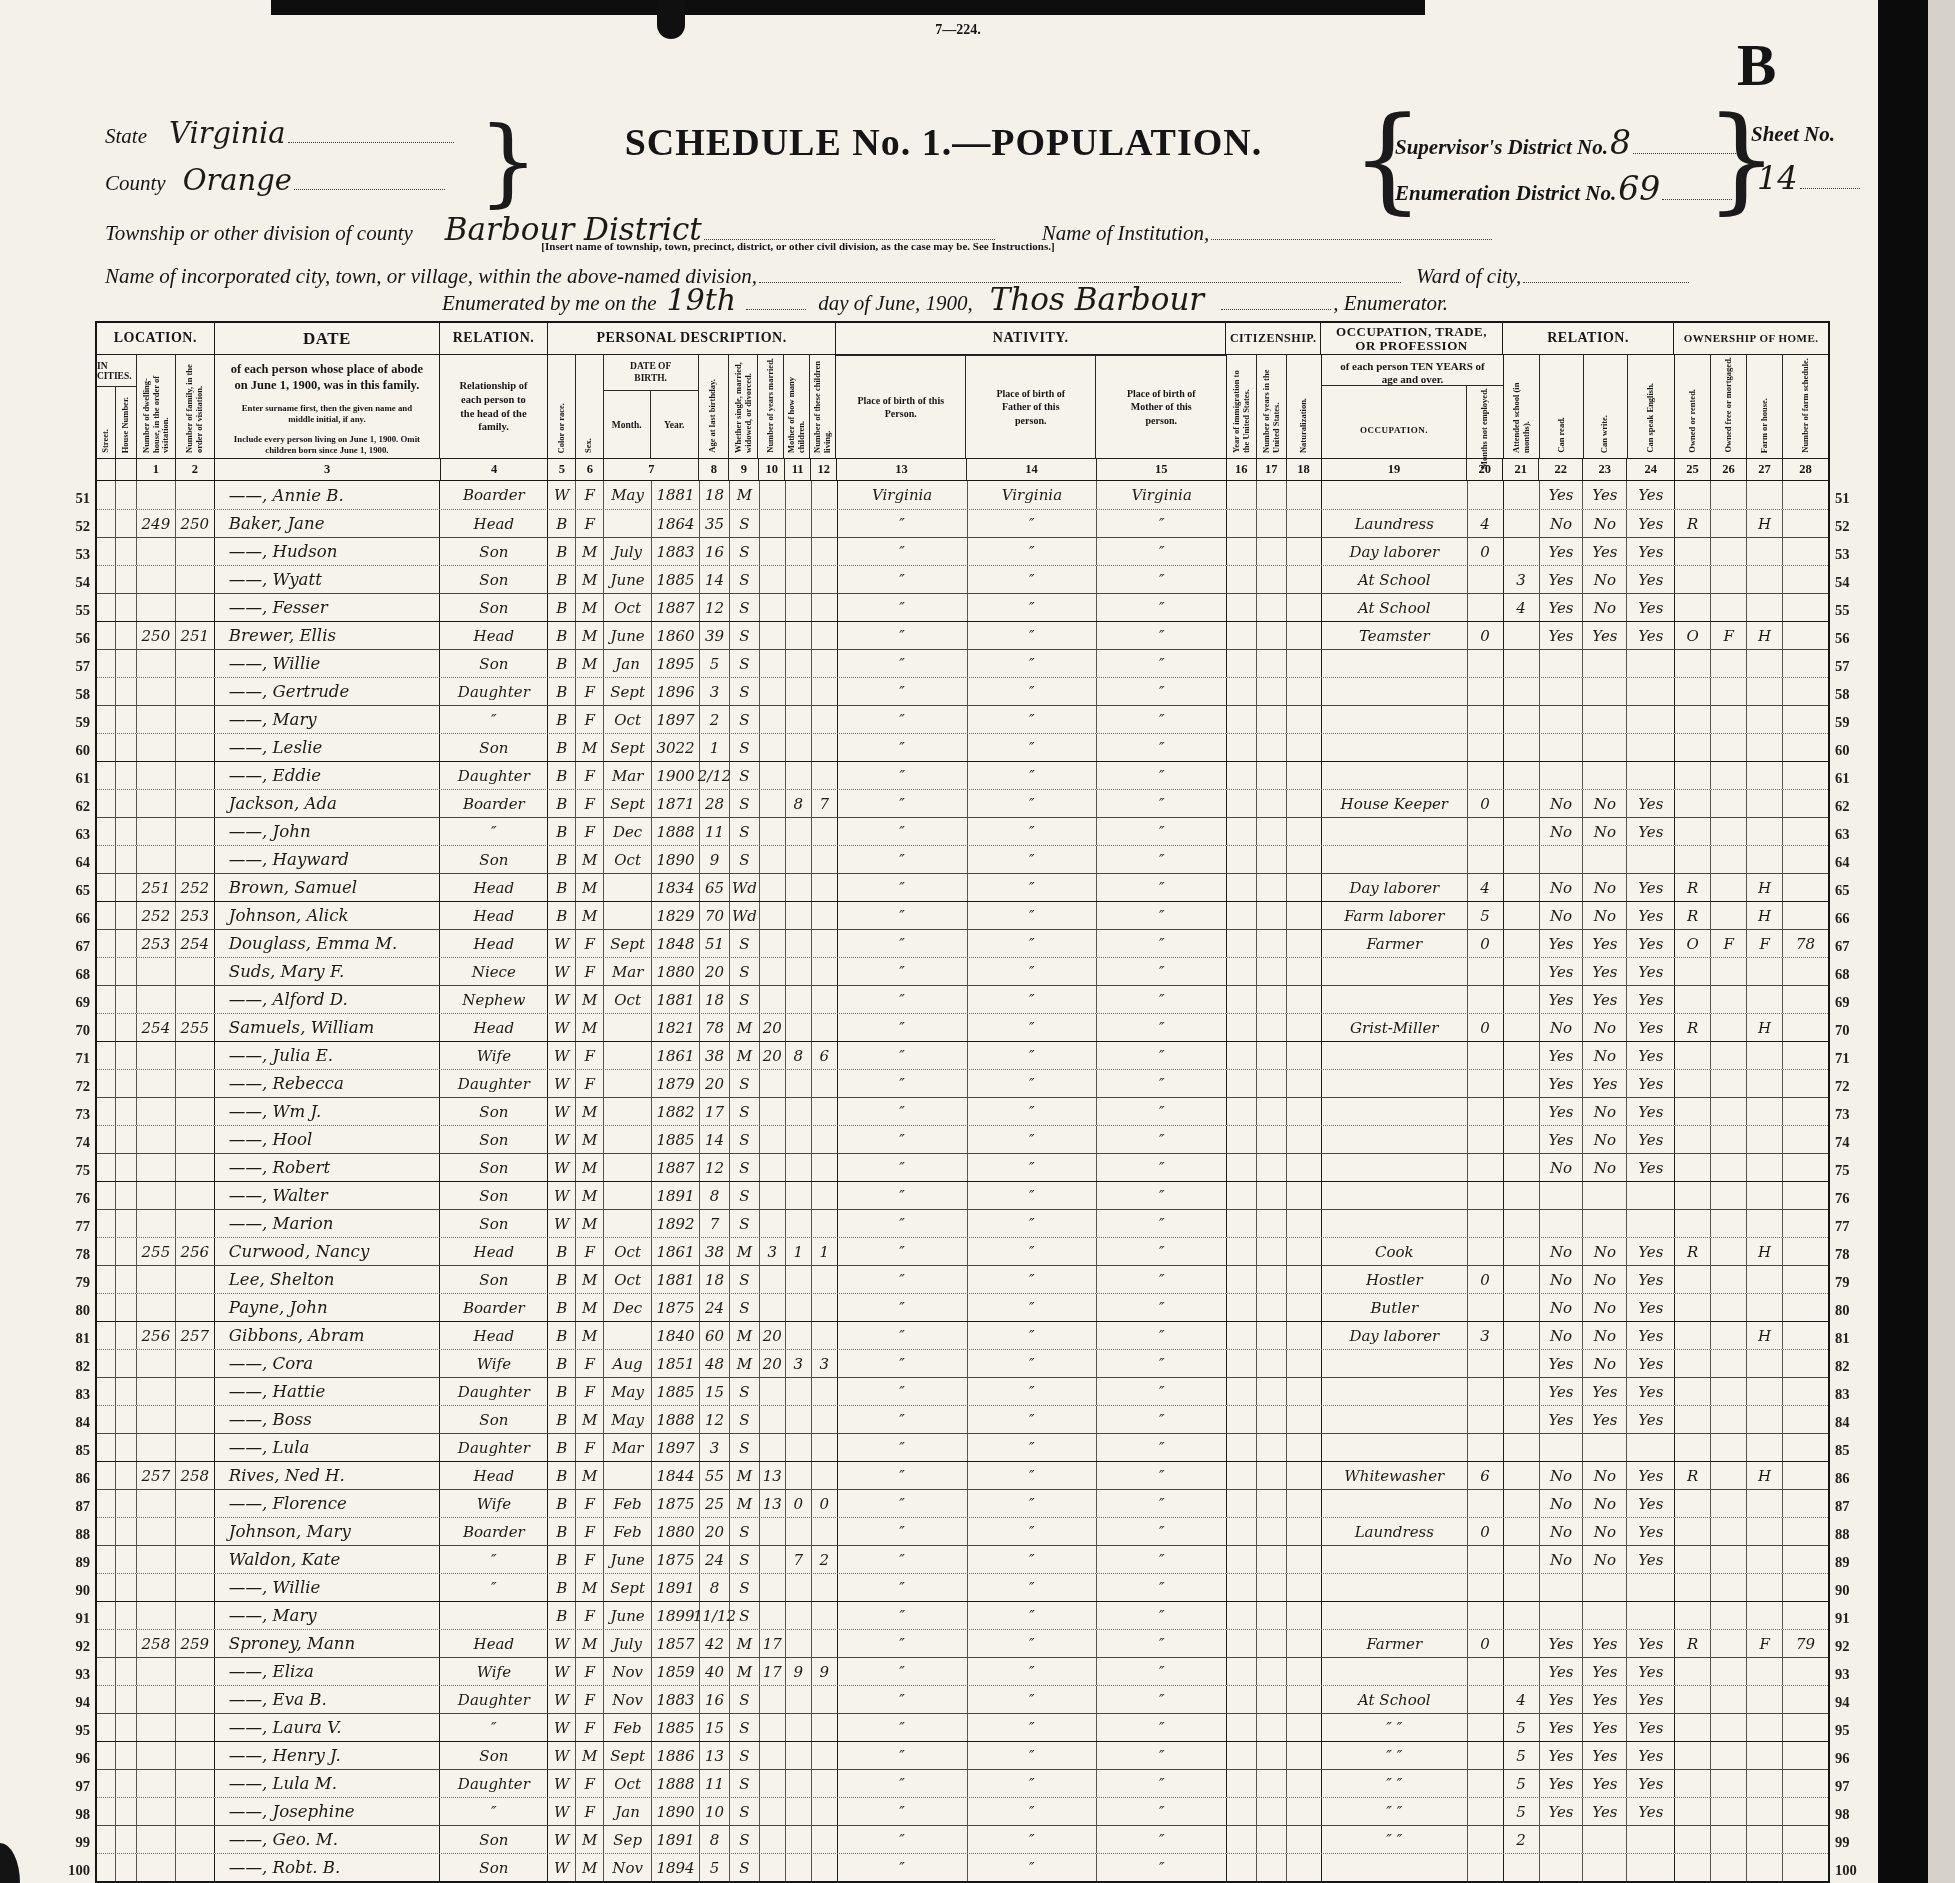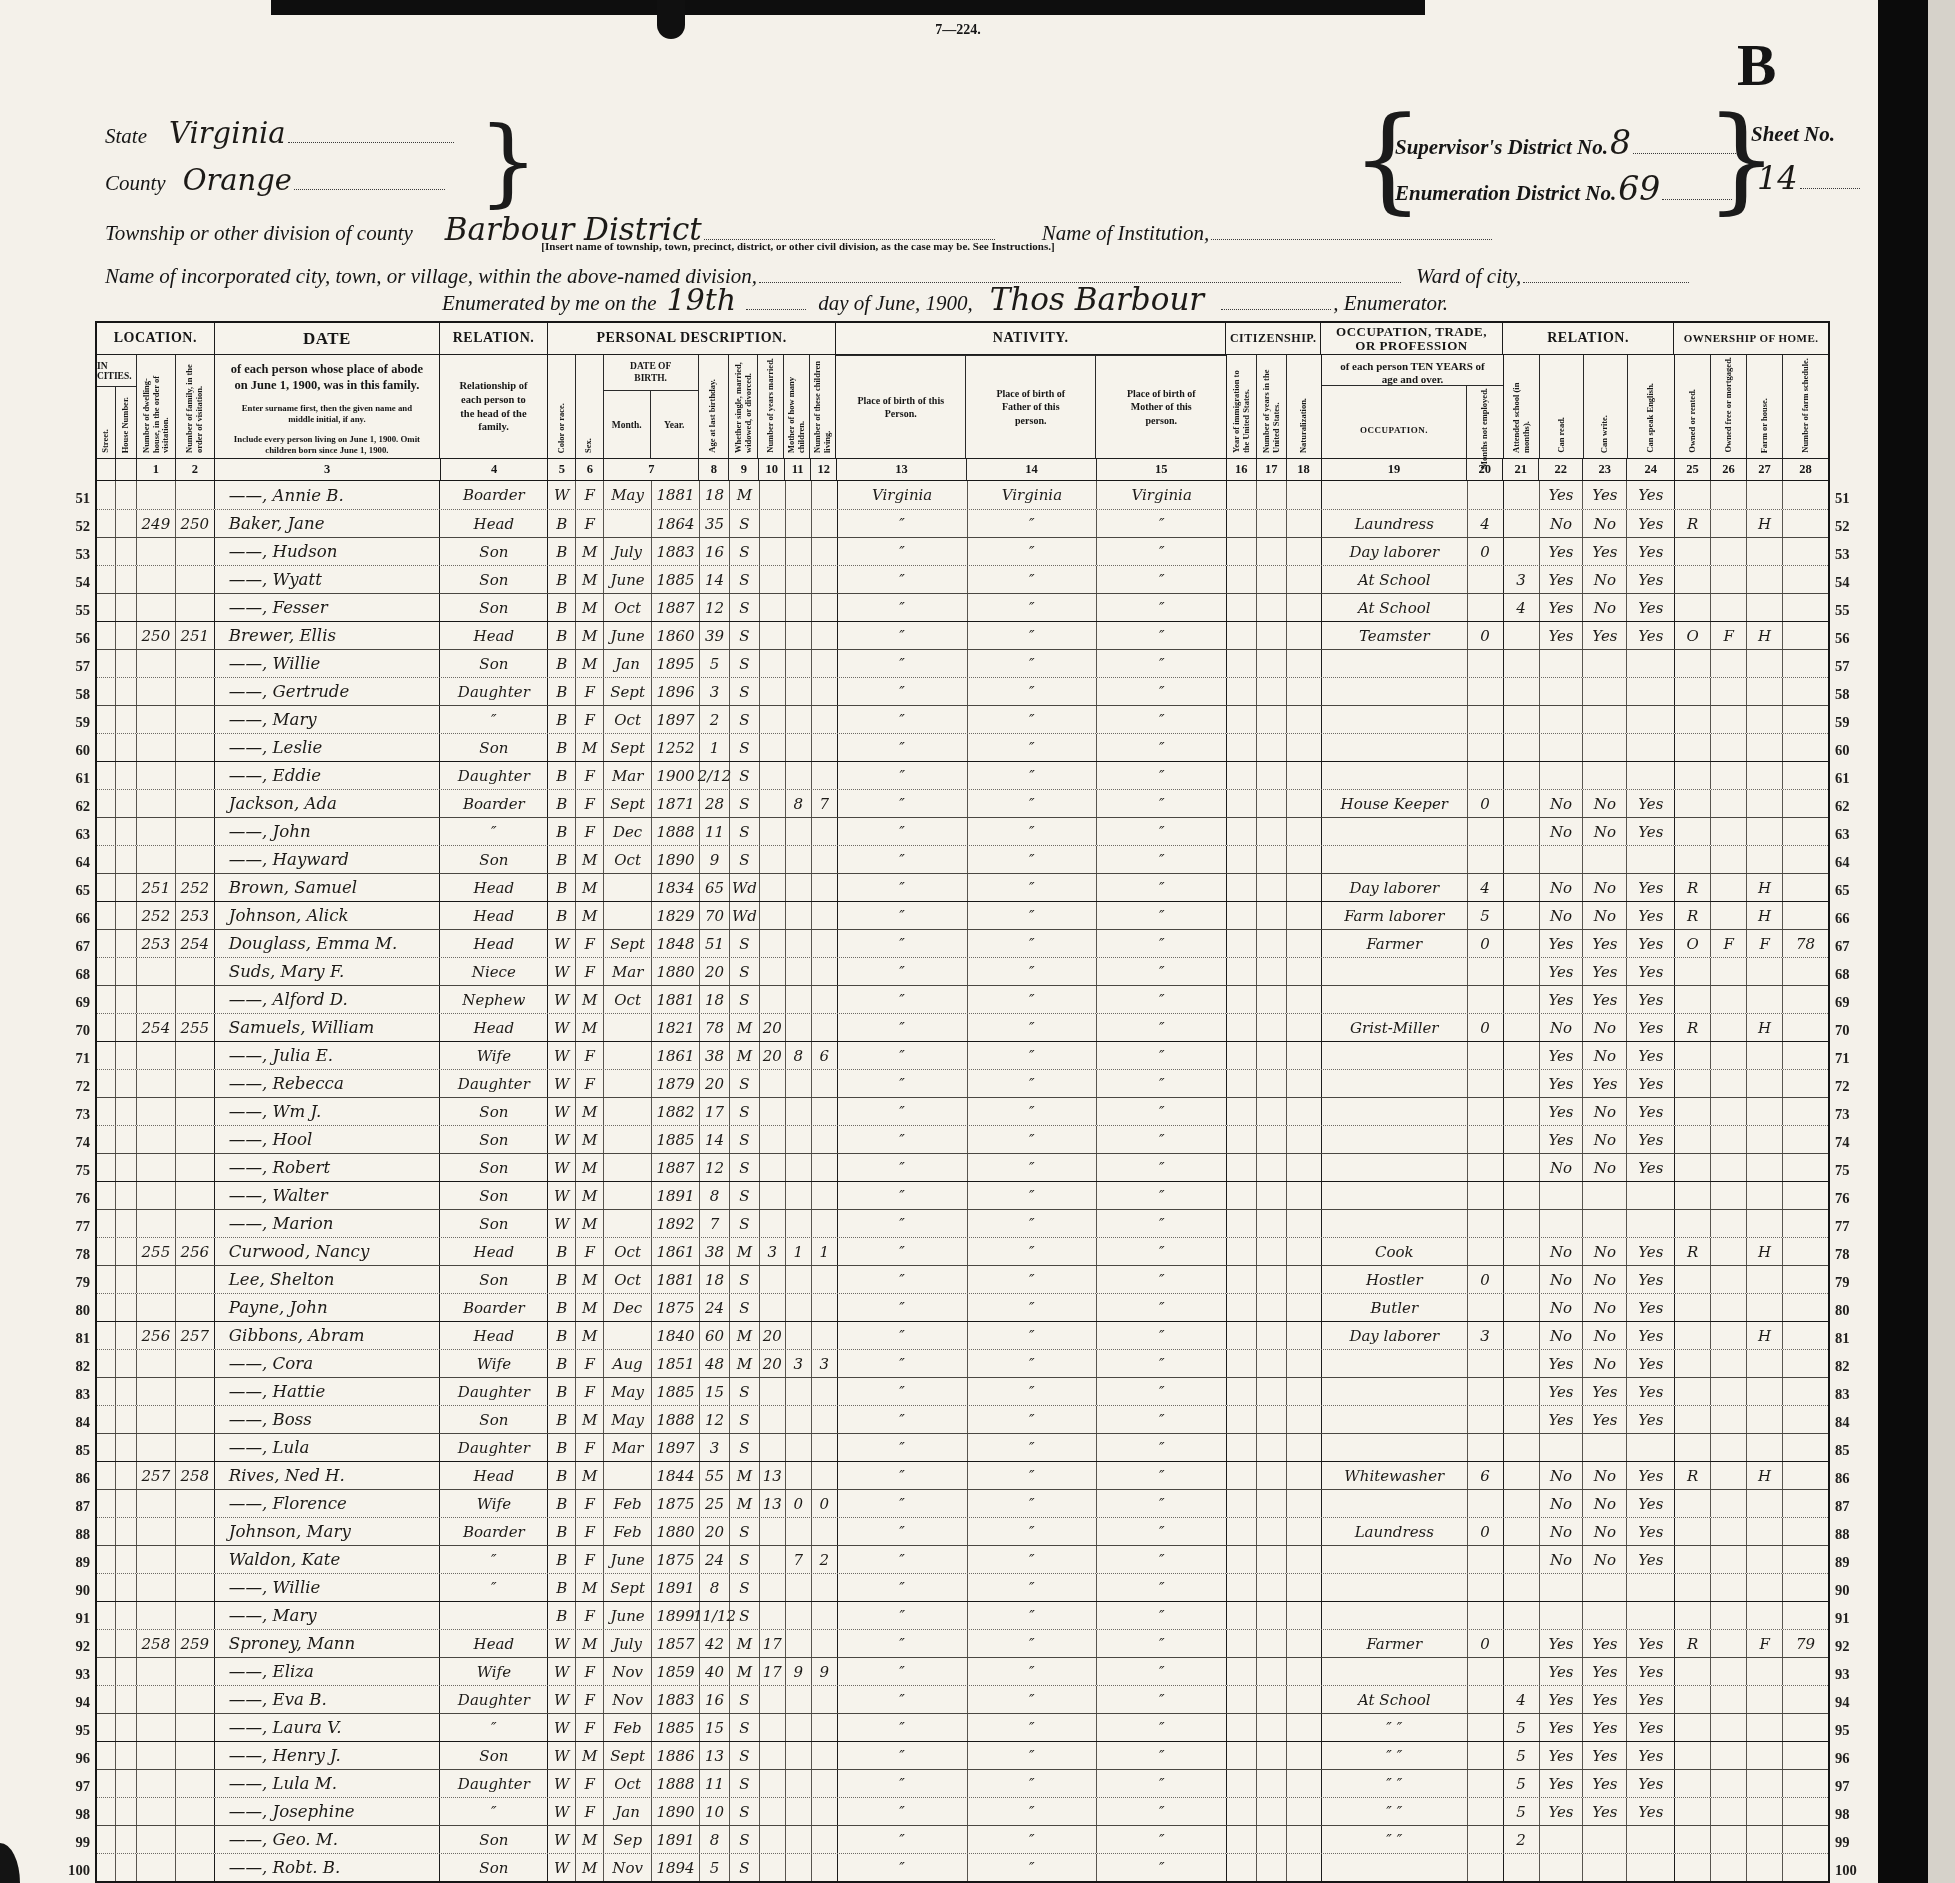--- a/index.html
+++ b/index.html
@@ -71,20 +71,21 @@
   #gutter-left { left:65px; text-align:right; }
   #gutter-right { left:1835px; text-align:left; }
 </style>
 </head>
 <body>
 
 <div class="paper">
 
   <div class="abs printed b ctr" style="left:898px;top:22px;width:120px;font-size:14px;">7—224.</div>
   <div class="abs printed b" style="left:1737px;top:31px;font-size:59px;">B</div>
+  <div class="abs printed b ctr" style="left:552px;top:120px;width:783px;font-size:38px;letter-spacing:1px;">SCHEDULE No. 1.—POPULATION.</div>
 
   <div class="abs" style="left:105px;top:119px;width:391px;">
     <span class="lbl printed">State</span>
     <span class="hw hwv" style="margin-left:20px;">Virginia</span>
     <span class="dots" style="width:166px;"></span>
   </div>
   <div class="abs" style="left:105px;top:166px;width:391px;">
     <span class="lbl printed">County</span>
     <span class="hw hwv" style="margin-left:15px;">Orange</span>
     <span class="dots" style="width:151px;"></span>
@@ -974,21 +975,21 @@
           <div class="dc" style="width: 28px;">
             <span class="hw dcv">B</span>
           </div>
           <div class="dc" style="width: 28px;">
             <span class="hw dcv">M</span>
           </div>
           <div class="dc" style="width: 48px;">
             <span class="hw dcv">Sept</span>
           </div>
           <div class="dc" style="width: 48px;">
-            <span class="hw dcv">1252</span>
+            <span class="hw dcv">3022</span>
           </div>
           <div class="dc" style="width: 30px;">
             <span class="hw dcv">1</span>
           </div>
           <div class="dc" style="width: 30px;">
             <span class="hw dcv">S</span>
           </div>
           <div class="dc" style="width: 26px;"></div>
           <div class="dc" style="width: 26px;"></div>
           <div class="dc hv" style="width: 26px;"></div>

